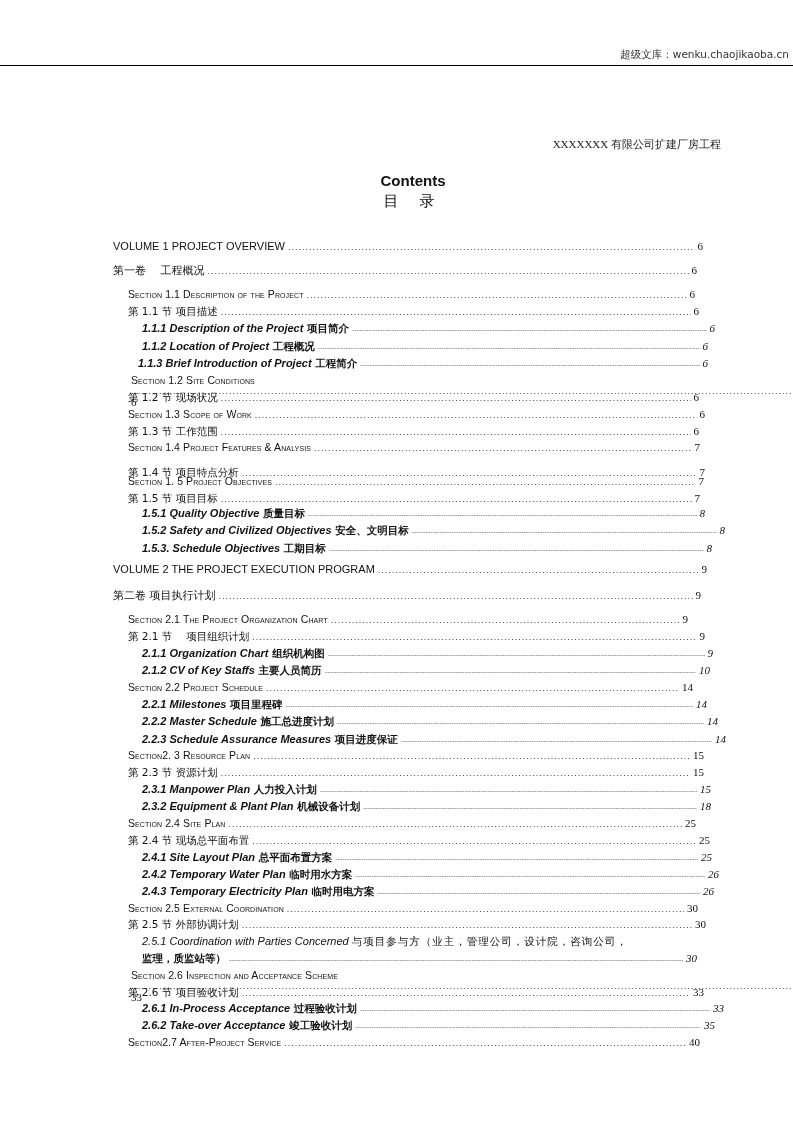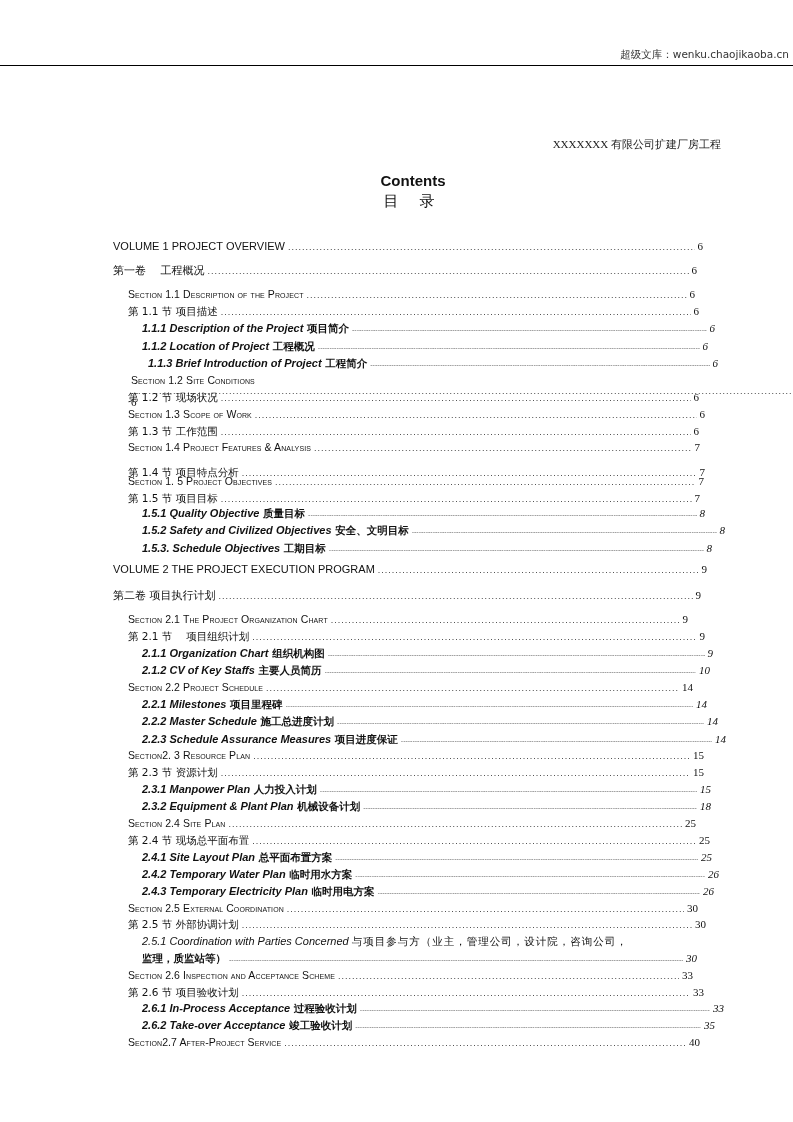--- a/index.html
+++ b/index.html
@@ -64,21 +64,21 @@
     <div class="row it dash" style="left: 142px; top: 322px; width: 573px;">
       <span class="label sub"><span>1.1.1 Description of the Project</span><span class="zh">  项目简介</span></span>
       <span class="dots"></span>
       <span class="page">6</span>
     </div>
     <div class="row it dash" style="left: 142px; top: 340px; width: 566px;">
       <span class="label sub"><span>1.1.2 Location of Project</span><span class="zh">  工程概况</span></span>
       <span class="dots"></span>
       <span class="page">6</span>
     </div>
-    <div class="row it dash" style="left: 148px; top: 357px; width: 570px;">
+    <div class="row it dash" style="left: 138px; top: 357px; width: 570px;">
       <span class="label sub"><span>1.1.3 Brief Introduction of Project</span><span class="zh">  工程简介</span></span>
       <span class="dots"></span>
       <span class="page">6</span>
     </div>
     <div class="row " style="left: 128px; top: 374px; width: 575px; flex-direction: column;">
       <span class="label sec">Section 1.2 Site Conditions</span>
       <span class="dots"></span>
       <span class="page">6</span>
     </div>
     <div class="row " style="left: 128px; top: 391px; width: 571px;">
@@ -235,21 +235,21 @@
       <span class="label seczh zh">第 2.5 节 外部协调计划</span>
       <span class="dots"></span>
       <span class="page">30</span>
     </div>
     <div class="wrap-row" style="left: 142px; top: 935px;"><span>2.5.1 Coordination with Parties Concerned </span><span class="zh"> 与项目参与方（业主，管理公司，设计院，咨询公司，</span></div>
     <div class="row it dash" style="left: 142px; top: 952px; width: 555px;">
       <span class="label sub"><span></span><span class="zh">监理，质监站等）</span></span>
       <span class="dots"></span>
       <span class="page">30</span>
     </div>
-    <div class="row " style="left: 128px; top: 969px; width: 565px;">
+    <div class="row " style="left: 128px; top: 969px; width: 565px; flex-direction: column;">
       <span class="label sec">Section 2.6 Inspection and Acceptance Scheme</span>
       <span class="dots"></span>
       <span class="page">33</span>
     </div>
     <div class="row " style="left: 128px; top: 986px; width: 576px;">
       <span class="label seczh zh">第 2.6 节 项目验收计划</span>
       <span class="dots"></span>
       <span class="page">33</span>
     </div>
     <div class="row it dash" style="left: 142px; top: 1002px; width: 582px;">

